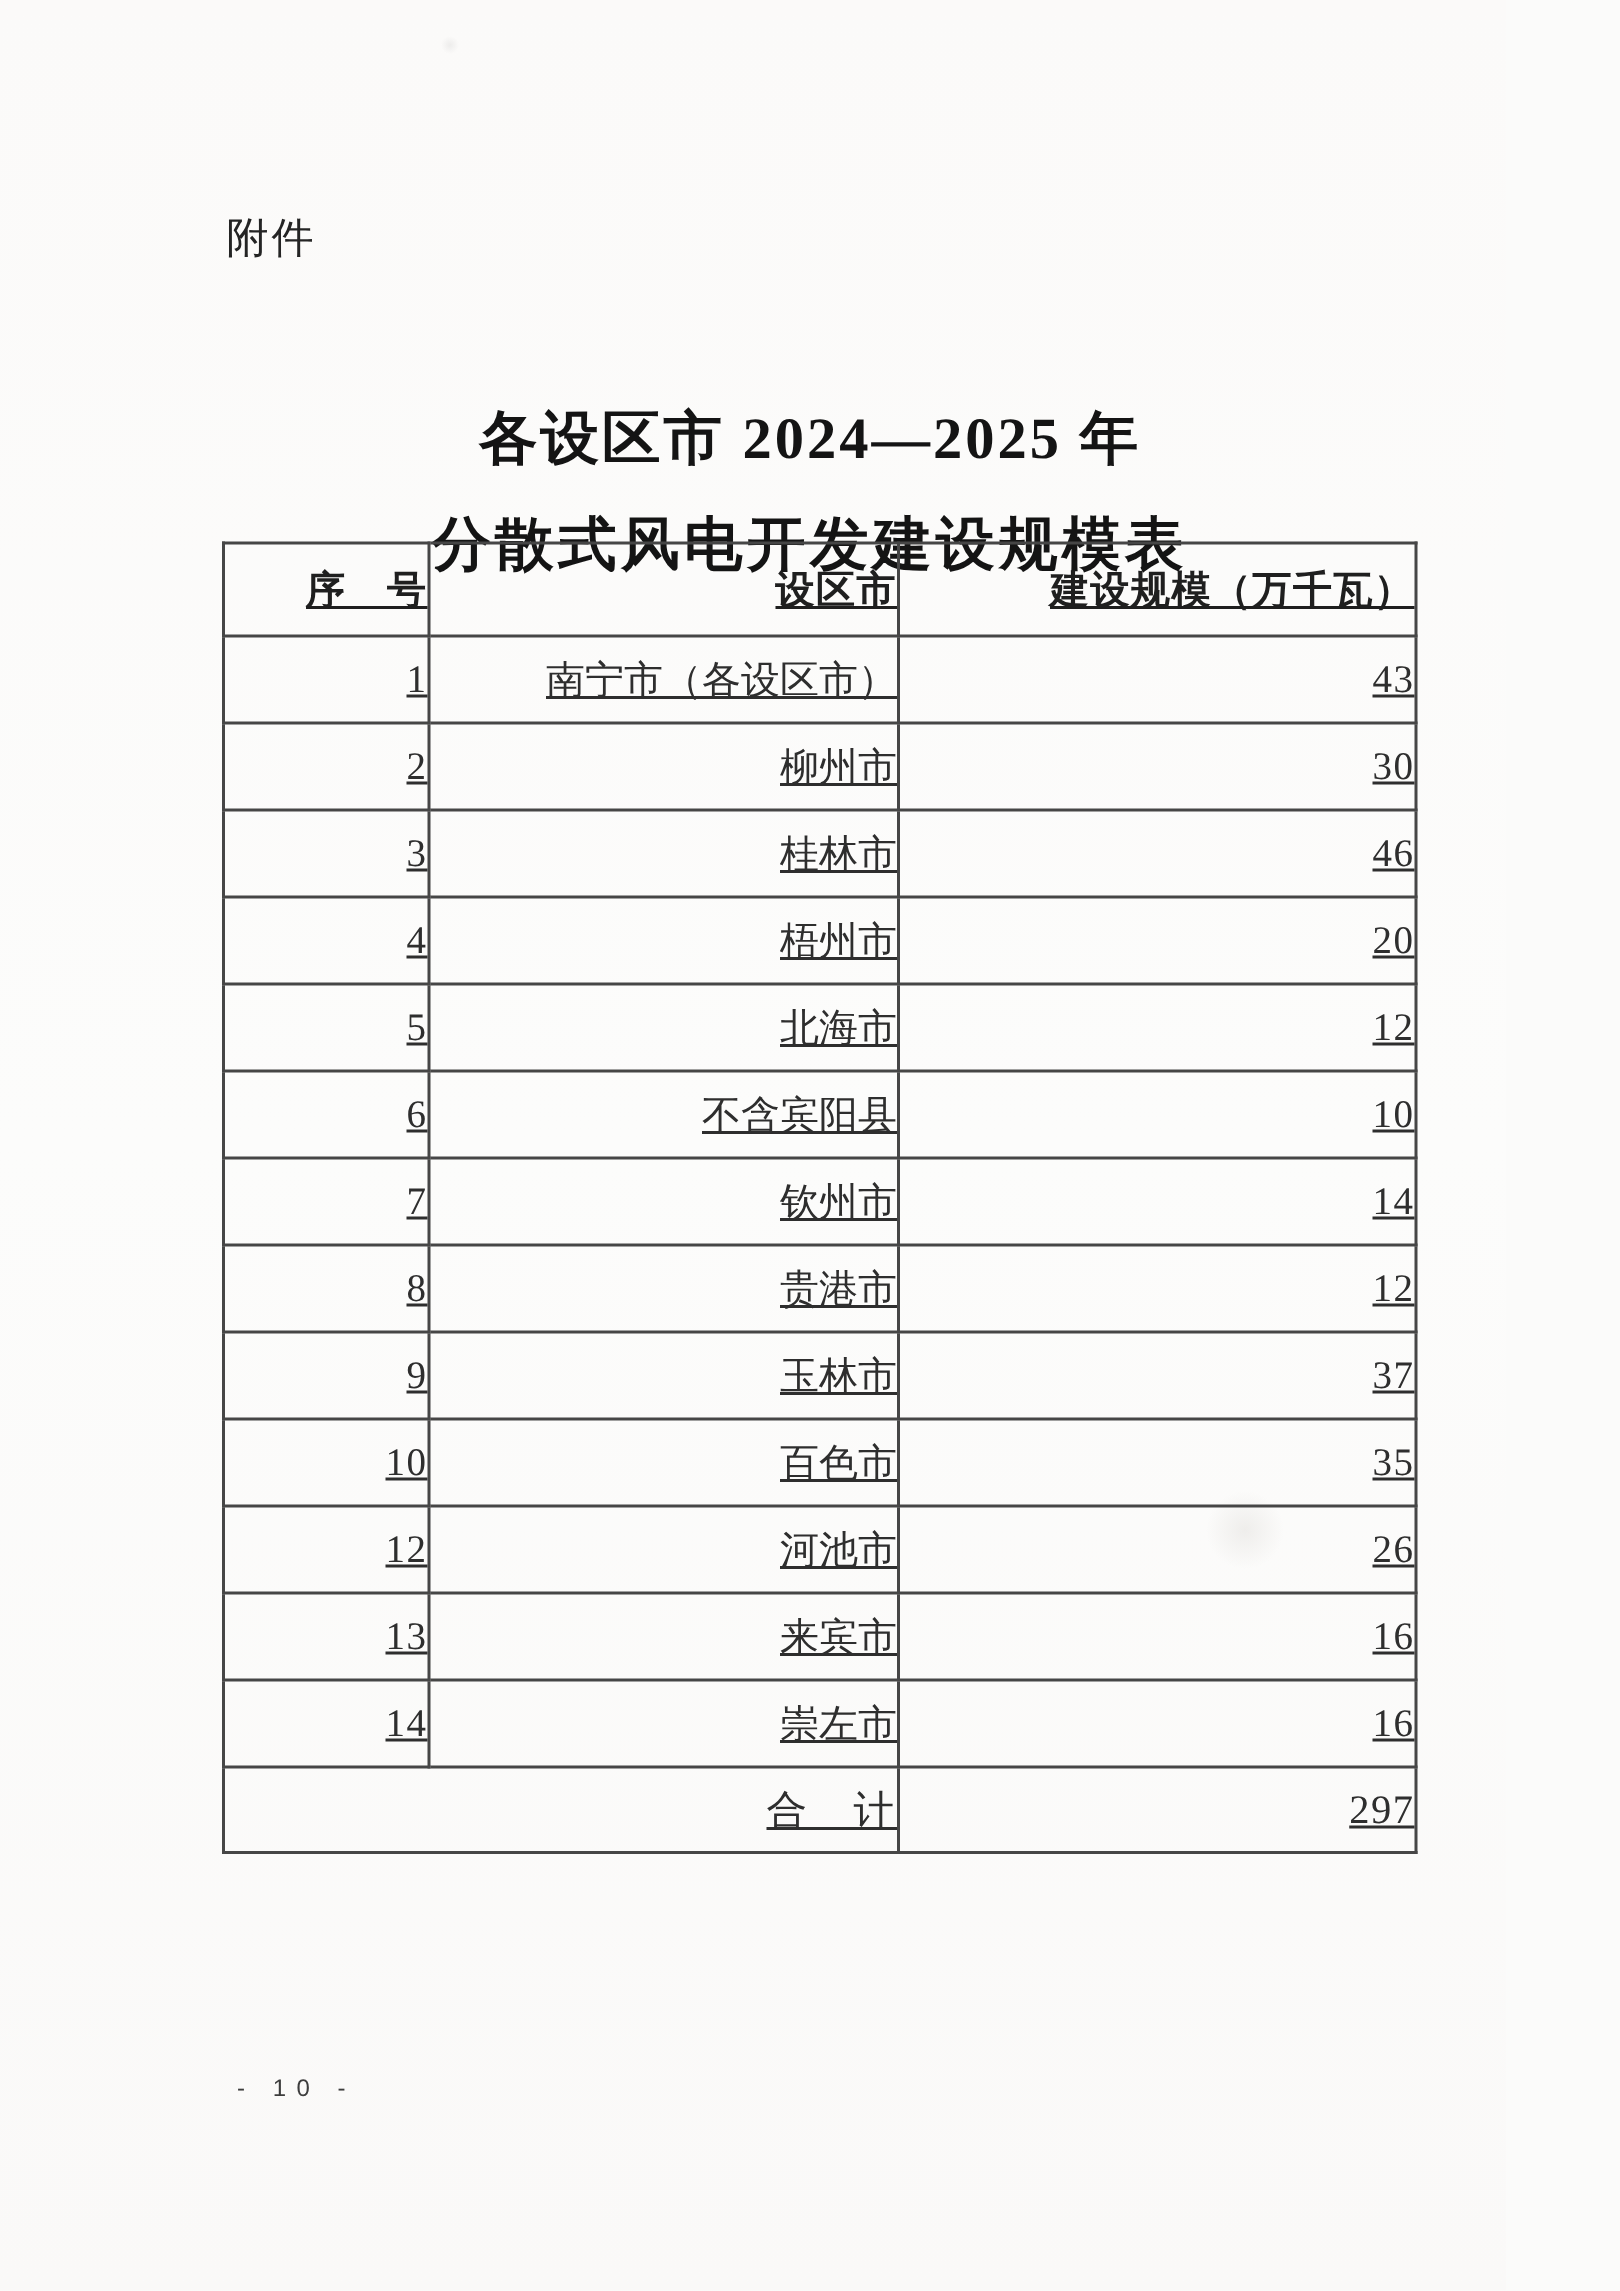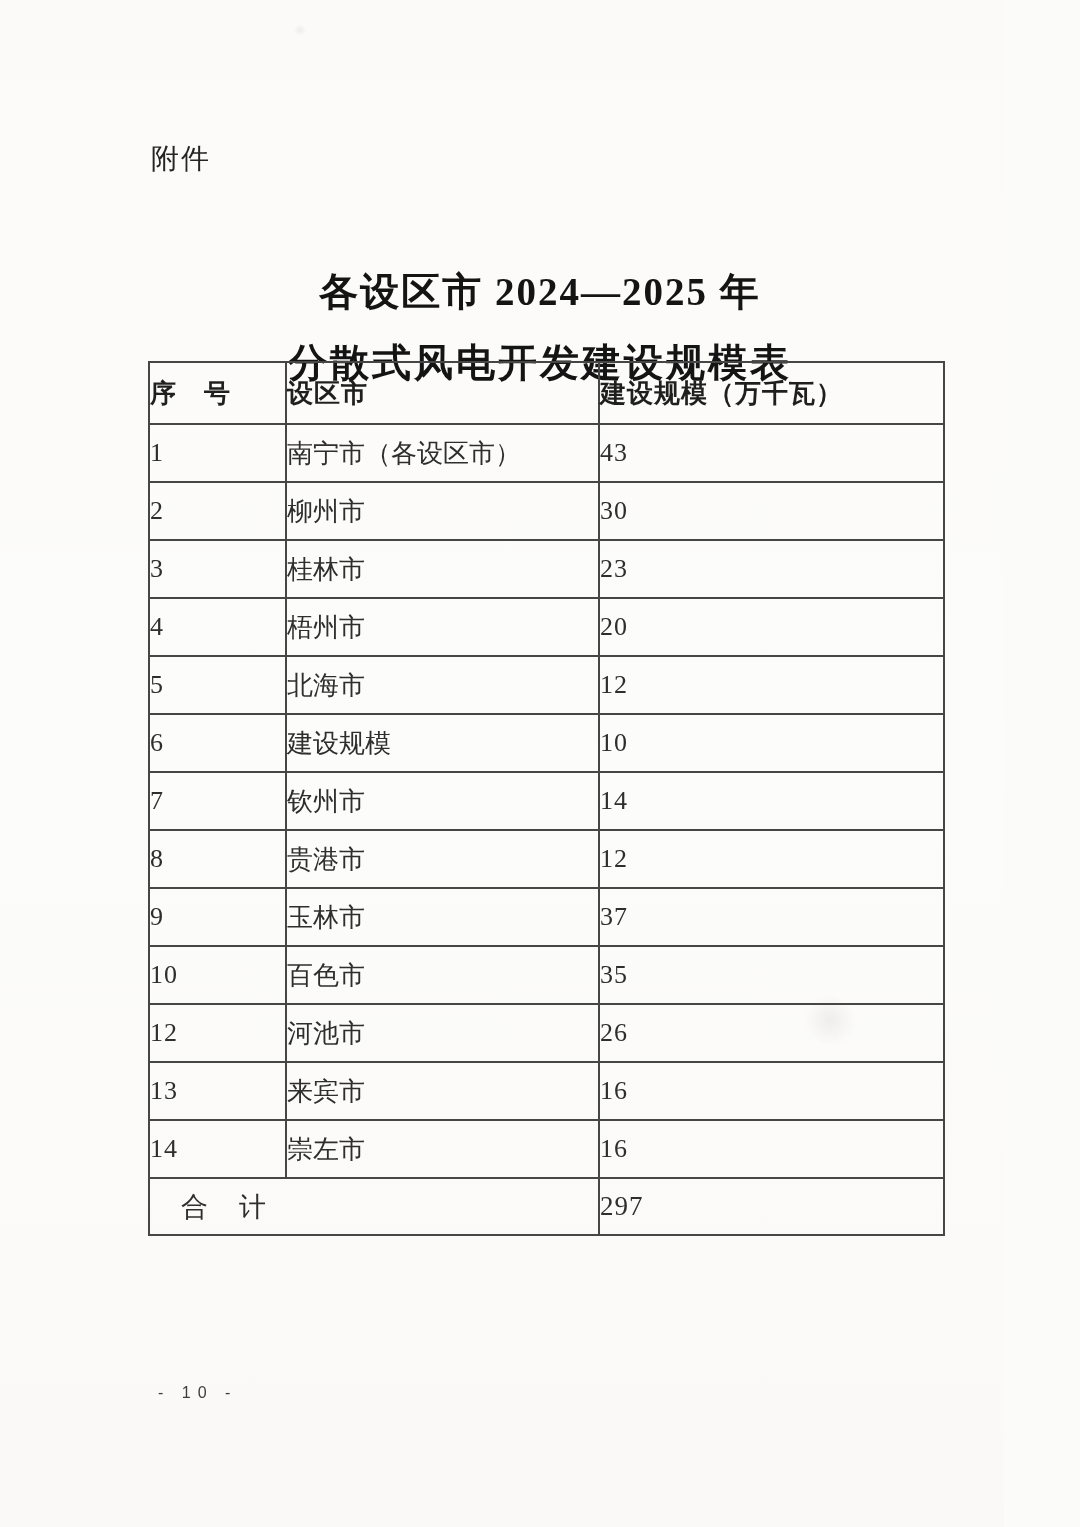--- a/index.html
+++ b/index.html
@@ -61,23 +61,24 @@
     border-collapse: collapse;
     table-layout: fixed;
   }
   .scale-table col.c-no    { width: 137px; }
   .scale-table col.c-city  { width: 313px; }
   .scale-table col.c-scale { width: 345px; }
 
   .scale-table th,
   .scale-table td {
     border: 2px solid #464646;
-    text-align: left;
+    text-align: right;
     vertical-align: middle;
     color: #2e2e2e;
+    text-decoration: underline;
   }
   .scale-table thead th {
     height: 62px;
     font-size: 26px;
     font-weight: 700;
     color: #1f1f1f;
     letter-spacing: 1px;
   }
   .scale-table tbody td {
     height: 58px;
@@ -139,35 +140,35 @@
         <td class="num">43</td>
       </tr>
       <tr>
         <td class="num">2</td>
         <td>柳州市</td>
         <td class="num">30</td>
       </tr>
       <tr>
         <td class="num">3</td>
         <td>桂林市</td>
-        <td class="num">23</td>
+        <td class="num">46</td>
       </tr>
       <tr>
         <td class="num">4</td>
         <td>梧州市</td>
         <td class="num">20</td>
       </tr>
       <tr>
         <td class="num">5</td>
         <td>北海市</td>
         <td class="num">12</td>
       </tr>
       <tr>
         <td class="num">6</td>
-        <td>建设规模</td>
+        <td>不含宾阳县</td>
         <td class="num">10</td>
       </tr>
       <tr>
         <td class="num">7</td>
         <td>钦州市</td>
         <td class="num">14</td>
       </tr>
       <tr>
         <td class="num">8</td>
         <td>贵港市</td>

